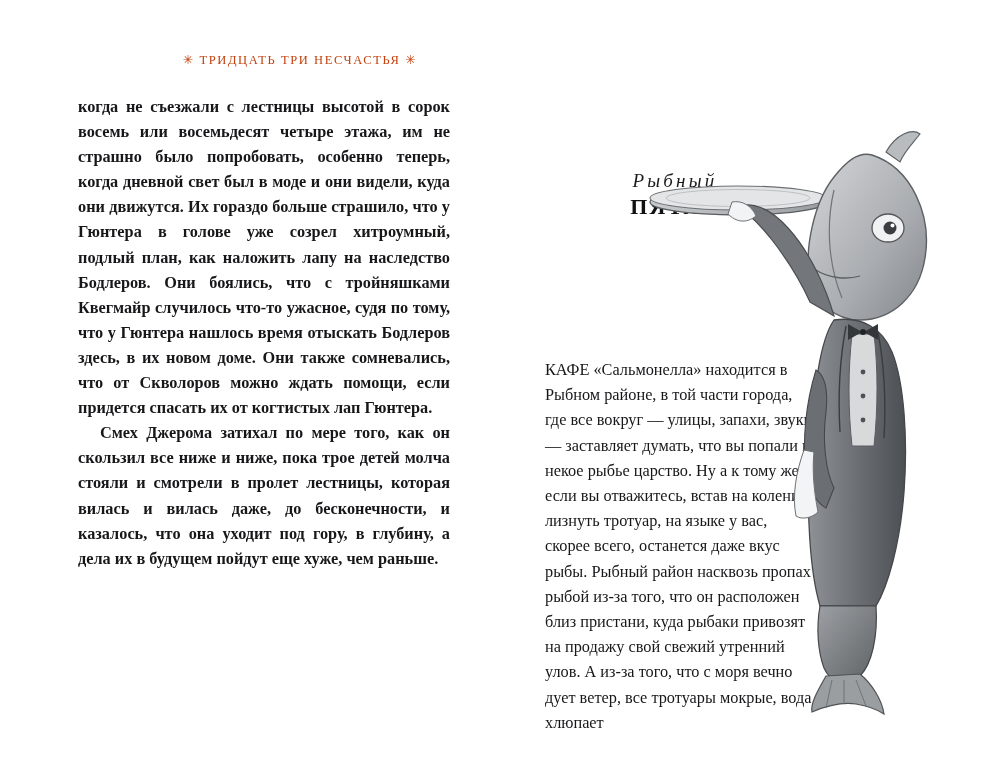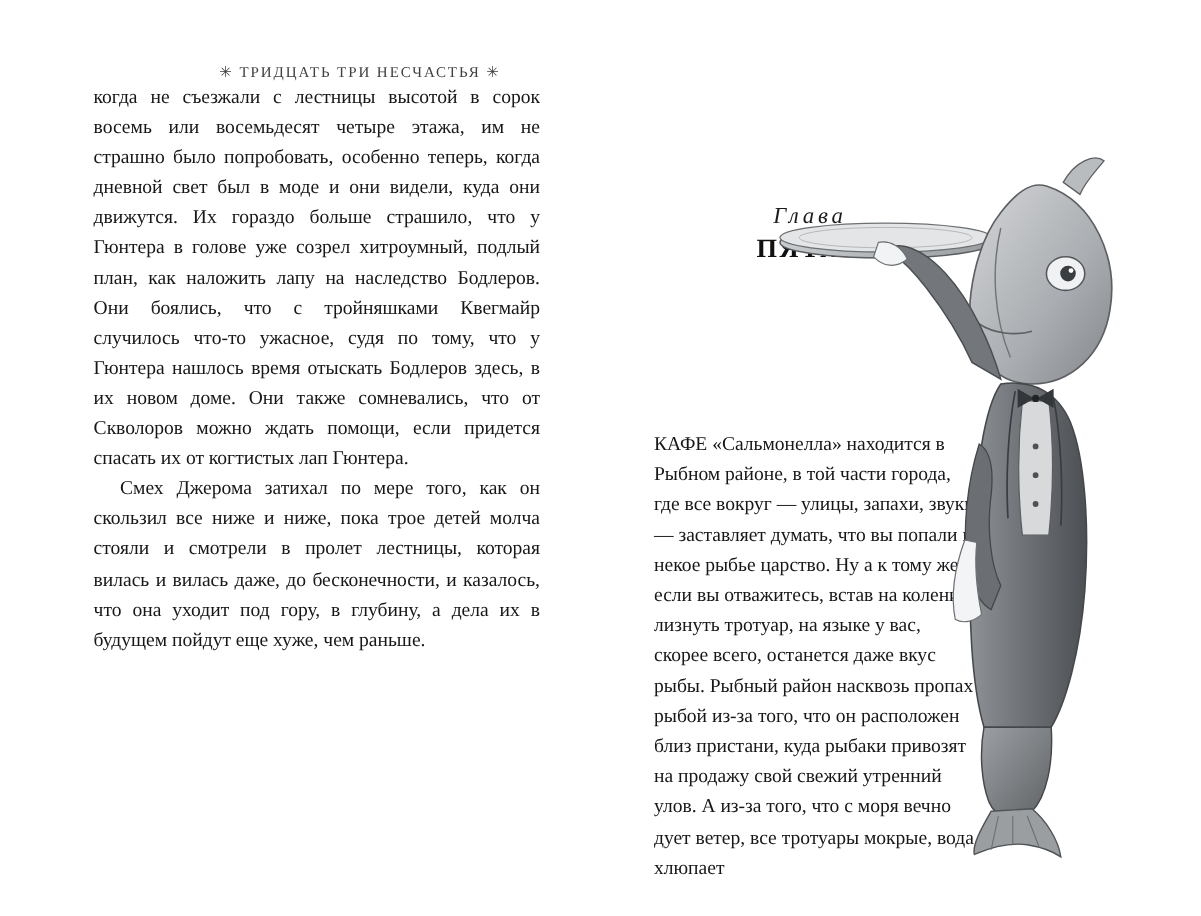--- a/index.html
+++ b/index.html
@@ -21,30 +21,32 @@
   .left-page {
     position: absolute;
     left: 78px;
     top: 52px;
     width: 372px;
   }
   .running-head {
     font-family: "Liberation Serif", serif;
     font-size: 12.5px;
     letter-spacing: 1.6px;
-    color: #404040;
+    color: #c2410c;
     text-align: center;
     margin-left: 72px;
+    margin-bottom: 26px;
     white-space: nowrap;
   }
   .body-text {
     font-size: 16.3px;
     line-height: 25.1px;
     text-align: justify;
     color: #17171a;
+    font-weight: bold;
   }
   .body-text p {
     margin: 0;
   }
   .body-text p.indent {
     text-indent: 22px;
   }
 
   
   .right-page {
@@ -105,21 +107,21 @@
   <div class="left-page">
     <div class="running-head">✳ ТРИДЦАТЬ ТРИ НЕСЧАСТЬЯ ✳</div>
     <div class="body-text">
       <p>когда не съезжали с лестницы высотой в сорок восемь или восемьдесят четыре этажа, им не страшно было попробовать, особенно теперь, когда дневной свет был в моде и они видели, куда они движутся. Их гораздо больше страшило, что у Гюнтера в голове уже созрел хитроумный, подлый план, как наложить лапу на наследство Бодлеров. Они боялись, что с тройняшками Квегмайр случилось что-то ужасное, судя по тому, что у Гюнтера нашлось время отыскать Бодлеров здесь, в их новом доме. Они также сомневались, что от Скволоров можно ждать помощи, если придется спасать их от когтистых лап Гюнтера.</p>
       <p class="indent">Смех Джерома затихал по мере того, как он скользил все ниже и ниже, пока трое детей молча стояли и смотрели в пролет лестницы, которая вилась и вилась даже, до бесконечности, и казалось, что она уходит под гору, в глубину, а дела их в будущем пойдут еще хуже, чем раньше.</p>
     </div>
   </div>
 
   <div class="right-page">
     <div class="chapter-head">
-      <div class="chapter-word">Глава</div>
+      <div class="chapter-word">Рыбный</div>
       <div class="chapter-number">ПЯТАЯ</div>
     </div>
     <div class="right-col">КАФЕ «Сальмонелла» находится в Рыбном районе, в той части города, где все вокруг — улицы, запахи, звуки — заставляет думать, что вы попали в некое рыбье царство. Ну а к тому же, если вы отважитесь, встав на колени, лизнуть тротуар, на языке у вас, скорее всего, останется даже вкус рыбы. Рыбный район насквозь пропах рыбой из-за того, что он расположен близ пристани, куда рыбаки привозят на продажу свой свежий утренний улов. А из-за того, что с моря вечно дует ветер, все тротуары мокрые, вода хлюпает</div>
   </div>
 
   <div class="illustration">
     <svg width="330" height="600" viewBox="0 0 330 600" xmlns="http://www.w3.org/2000/svg">
       <defs>
         <linearGradient id="bodyShade" x1="0" y1="0" x2="1" y2="0">
           <stop offset="0%" stop-color="#8e9196"></stop>

